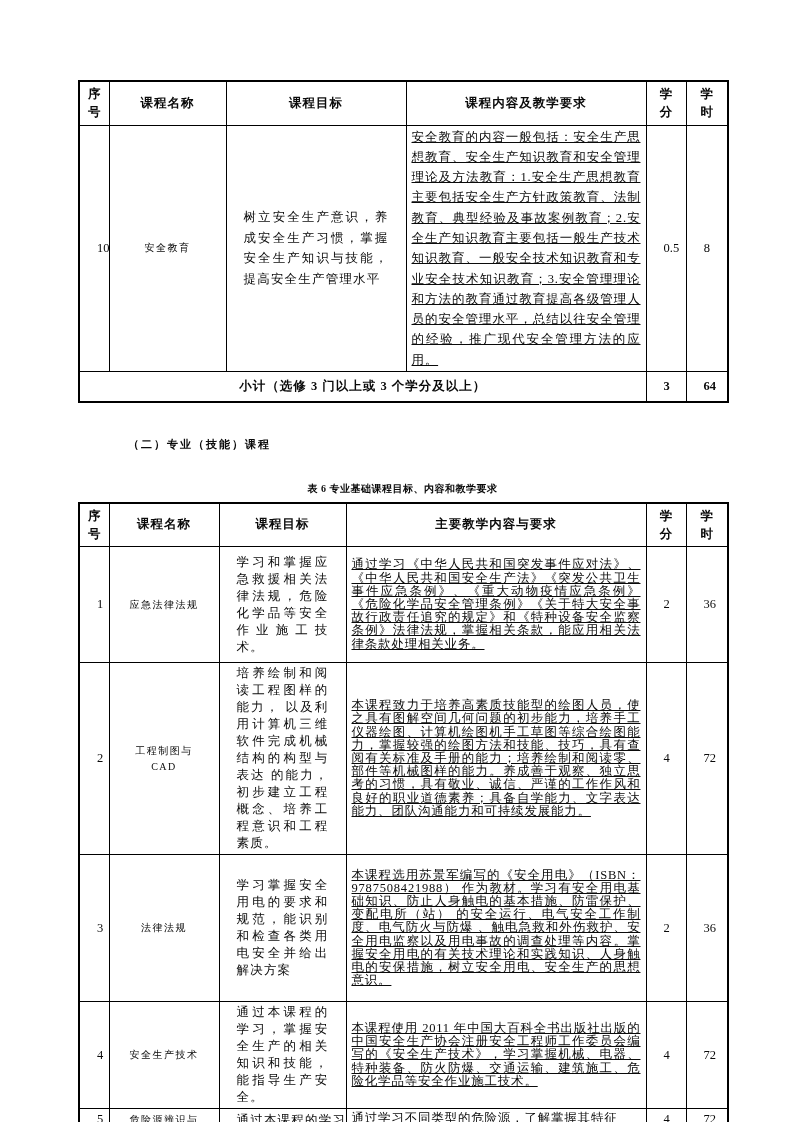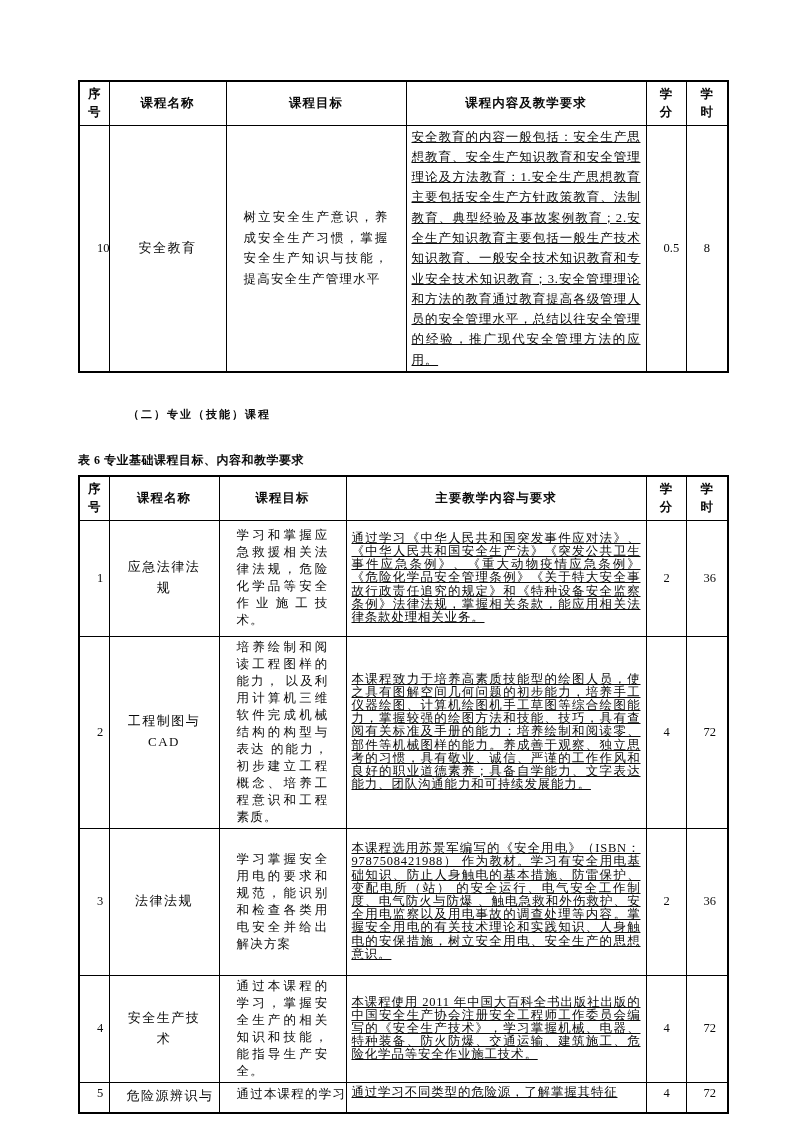--- a/index.html
+++ b/index.html
@@ -15,41 +15,41 @@
   table { border-width:2px; }
   td { padding:2px 17px; vertical-align:middle; overflow:hidden; }
 
   .hdr td {
     font-weight:bold; text-align:center; font-size:12.5px; letter-spacing:1px;
     padding:2px 2px;
   }
   .stack { display:inline-block; width:1.05em; letter-spacing:0; line-height:1.45; }
 
   .cell-no { text-align:center; font-size:12.5px; }
-  .cell-name { text-align:center; font-size:13px; letter-spacing:1.5px; white-space:pre-line; line-height:1.6; }
+  .cell-name { text-align:center; font-size:10px; letter-spacing:1.5px; white-space:pre-line; line-height:1.6; }
   .cell-obj { font-size:12.5px; letter-spacing:1.2px; text-align:justify; }
   .cell-content { font-size:12.5px; letter-spacing:0.8px; text-align:justify;text-decoration:underline; }
   .cell-num { text-align:right; font-size:12.5px;margin-left:12px; }
 
   
   .t1 .cell-obj { line-height:20.5px; }
   .t1 .cell-content { line-height:20.3px; padding:1px 5px; }
   .t1 .row-main { height:210px; }
   .t1 .hdr { height:44px; }
   .t1 .row-subtotal { height:30px; }
   .subtotal-label { text-align:center; font-weight:bold; font-size:12.5px; letter-spacing:1px; }
   .subtotal-num { text-align:center; font-weight:bold; font-size:12.5px; }
 
   
   .section-heading {
     margin:34px 0 0 50px; font-weight:bold; font-size:11px; letter-spacing:2px;
   }
   .table-caption {
-    width:649px; margin-top:30px; margin-bottom:6px; text-align:left;
-    font-weight:bold; font-size:12px; letter-spacing:0.5px;
+    width:649px; margin-top:30px; margin-bottom:6px; text-align:center;
+    font-weight:bold; font-size:10px; letter-spacing:0.5px;
   }
 
   
   .t2 .hdr { height:44px; }
   .t2 .cell-obj { line-height:17px; }
   .t2 .cell-content { line-height:13.2px; padding:1px 5px; }
   .t2 .r1 { height:116px; }
   .t2 .r2 { height:158px; }
   .t2 .r3 { height:147px; }
   .t2 .r4 { height:76px; }
@@ -78,20 +78,25 @@
       <td><span class="stack">学分</span></td>
       <td><span class="stack">学时</span></td>
     </tr>
     <tr class="row-main">
       <td class="cell-no">10</td>
       <td class="cell-name">安全教育</td>
       <td class="cell-obj">树立安全生产意识，养成安全生产习惯，掌握安全生产知识与技能，提高安全生产管理水平</td>
       <td class="cell-content">安全教育的内容一般包括：安全生产思想教育、安全生产知识教育和安全管理理论及方法教育：1.安全生产思想教育 主要包括安全生产方针政策教育、法制教育、典型经验及事故案例教育；2.安全生产知识教育主要包括一般生产技术知识教育、一般安全技术知识教育和专业安全技术知识教育；3.安全管理理论和方法的教育通过教育提高各级管理人员的安全管理水平，总结以往安全管理的经验，推广现代安全管理方法的应用。</td>
       <td class="cell-num">0.5</td>
       <td class="cell-num">8</td>
+    </tr>
+    <tr class="row-subtotal">
+      <td class="subtotal-label" colspan="4">小计（选修 3 门以上或 3 个学分及以上）</td>
+      <td class="subtotal-num">3</td>
+      <td class="subtotal-num">64</td>
     </tr>
   </tbody>
     </table>
 
   <div class="section-heading">（二）专业（技能）课程</div>
 
   <div class="table-caption">表 6 专业基础课程目标、内容和教学要求</div>
 
   <table class="t2">
     <colgroup>

